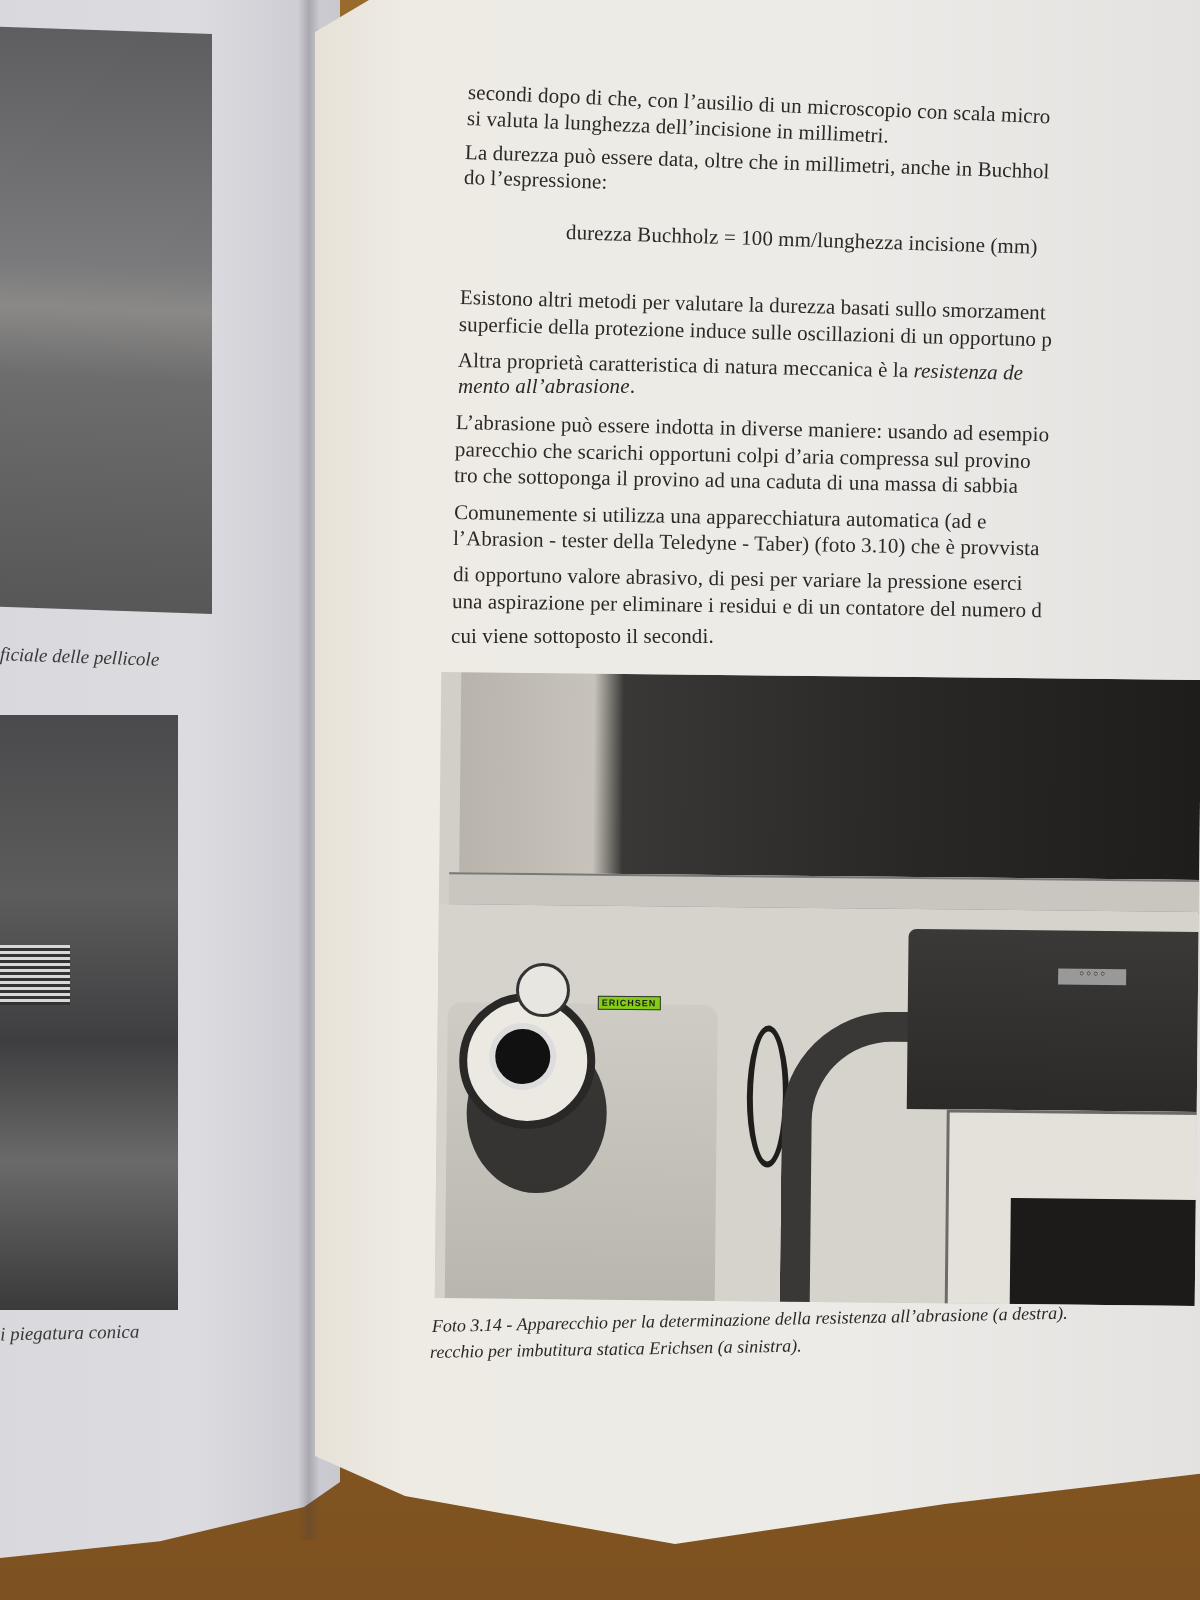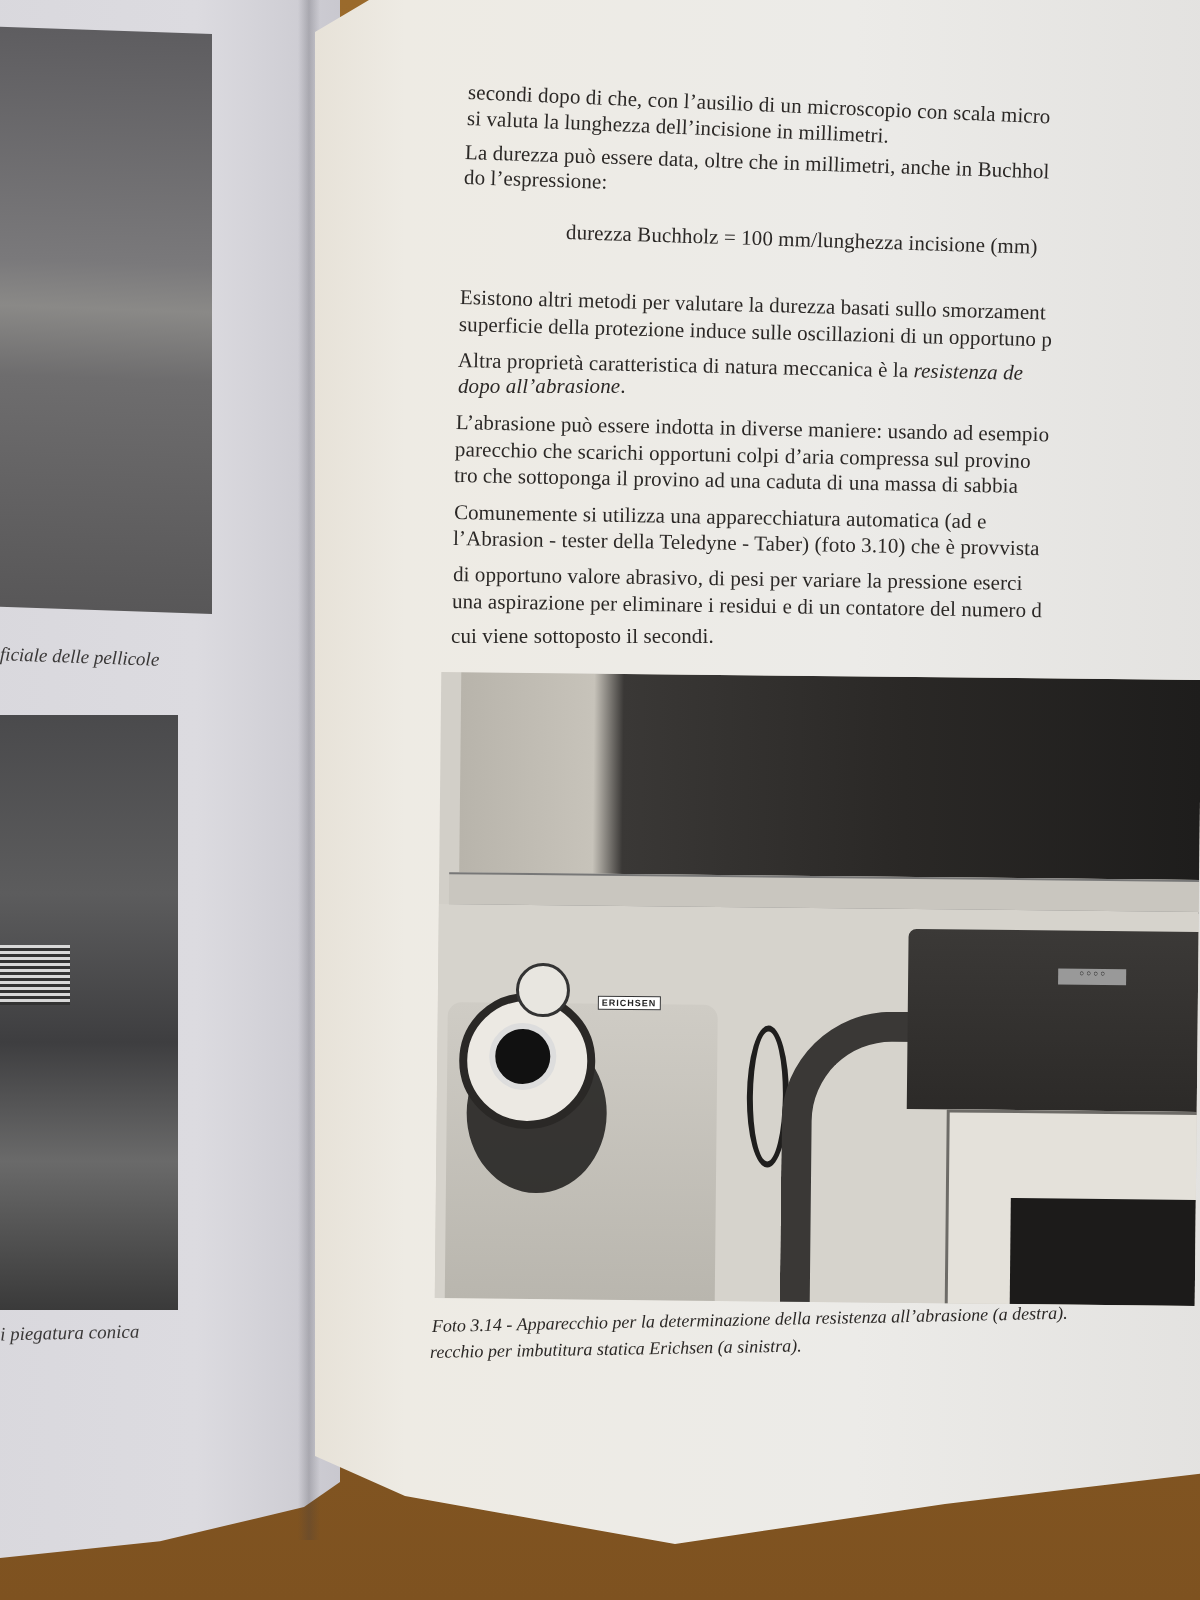--- a/index.html
+++ b/index.html
@@ -61,21 +61,21 @@
   .pm-wall { position:absolute; left:0; top:232px; width:760px; height:394px; background:#d6d3cc; }
   .pm-erichsen {
     position:absolute; left:10px; top:330px; width:270px; height:296px;
     background: linear-gradient(180deg,#cfccc5,#b9b6ae);
     border-radius:14px 14px 0 0;
   }
   .pm-dial { position:absolute; left:78px; top:290px; width:48px; height:48px; border-radius:50%; background:#e8e6e0; border:3px solid #333; }
   .pm-cup { position:absolute; left:22px; top:320px; width:120px; height:120px; border-radius:50%; background:#ece9e3; border:8px solid #2a2826; }
   .pm-cup-in { position:absolute; left:52px; top:350px; width:55px; height:55px; border-radius:50%; background:#111; border:6px solid #ddd; }
   .pm-disc { position:absolute; left:30px; top:360px; width:140px; height:160px; border-radius:50%; background:#1c1b1a; opacity:0.85; }
-  .pm-label { position:absolute; left:160px; top:322px; font-size:9px; font-weight:bold; letter-spacing:1px; color:#222; background:#ffffff; padding:1px 3px; border:1px solid #333; font-family:"Liberation Sans", sans-serif; }
+  .pm-label { position:absolute; left:160px; top:322px; font-size:9px; font-weight:bold; letter-spacing:1px; color:#222; background:#84cc16; padding:1px 3px; border:1px solid #333; font-family:"Liberation Sans", sans-serif; }
   .pm-hose {
     position:absolute; left:345px; top:335px; width:180px; height:300px;
     border:30px solid #3a3836; border-right:none; border-bottom:none;
     border-radius:110px 0 0 0;
   }
   .pm-taber {
     position:absolute; left:470px; top:252px; width:290px; height:180px;
     background: linear-gradient(180deg,#3b3937,#2c2a28);
     border-radius:8px 0 0 0;
   }
@@ -116,21 +116,21 @@
   <div class="line" style="left:464px; top:165px; transform:rotate(1.9deg);">do l’espressione:</div>
 
   <div class="line formula" style="left:566px; top:220px; transform:rotate(1.8deg);">durezza Buchholz = 100 mm/lunghezza incisione (mm)</div>
 
   <div class="line" style="left:460px; top:285px; transform:rotate(1.5deg);">Esistono altri metodi per valutare la durezza basati sullo smorzament</div>
   <div class="line" style="left:459px; top:312px; transform:rotate(1.5deg);">superficie della protezione induce sulle oscillazioni di un opportuno p</div>
   <div class="line" style="left:458px; top:348px; transform:rotate(1.3deg);">
     <span>Altra proprietà caratteristica di natura meccanica è la </span><i>resistenza de</i>
   </div>
   <div class="line" style="left:458px; top:374px;">
-    <i>dopo all’abrasione</i><span>.</span>
+    <i>mento all’abrasione</i><span>.</span>
   </div>
 
   <div class="line" style="left:456px; top:410px; transform:rotate(1.2deg);">L’abrasione può essere indotta in diverse maniere: usando ad esempio</div>
   <div class="line" style="left:455px; top:437px; transform:rotate(1.2deg);">parecchio che scarichi opportuni colpi d’aria compressa sul provino</div>
   <div class="line" style="left:454px; top:463px; transform:rotate(1.1deg);">tro che sottoponga il provino ad una caduta di una massa di sabbia</div>
   <div class="line" style="left:454px; top:500px; transform:rotate(1.0deg);">Comunemente  si  utilizza  una  apparecchiatura  automatica  (ad  e</div>
   <div class="line" style="left:453px; top:526px; transform:rotate(1.0deg);">l’Abrasion - tester della Teledyne - Taber) (foto 3.10) che è provvista</div>
   <div class="line" style="left:453px; top:562px; transform:rotate(0.9deg);">di opportuno valore abrasivo, di pesi per variare la pressione eserci</div>
   <div class="line" style="left:452px; top:589px; transform:rotate(0.9deg);">una aspirazione per eliminare i residui e di un contatore del numero d</div>
   <div class="line" style="left:451px; top:624px;">cui viene sottoposto il secondi.</div>

